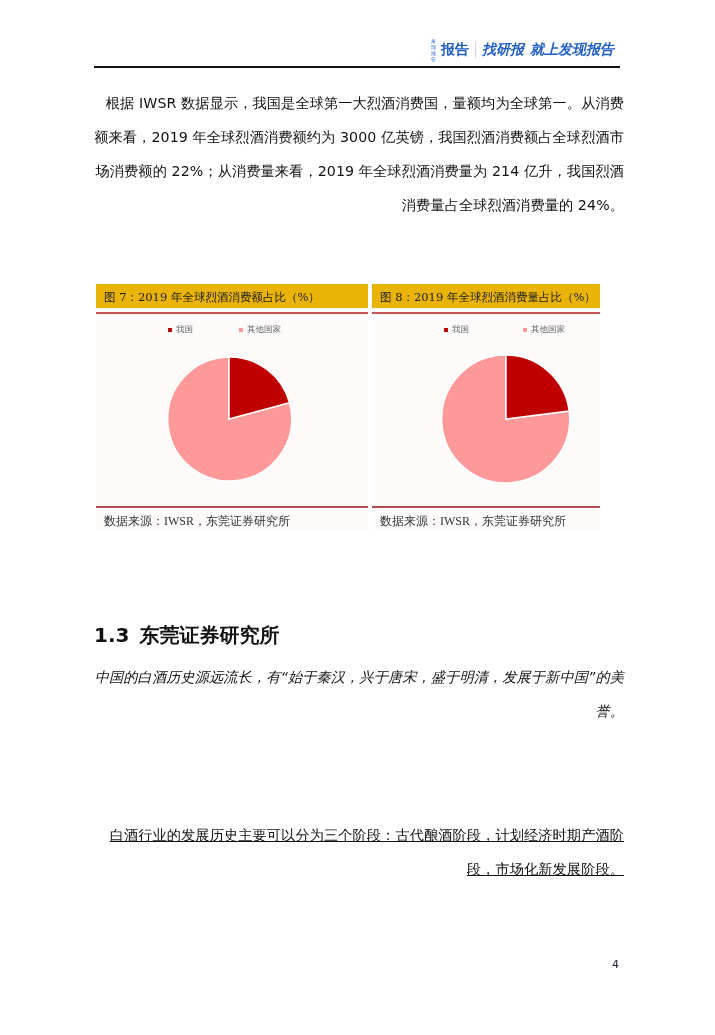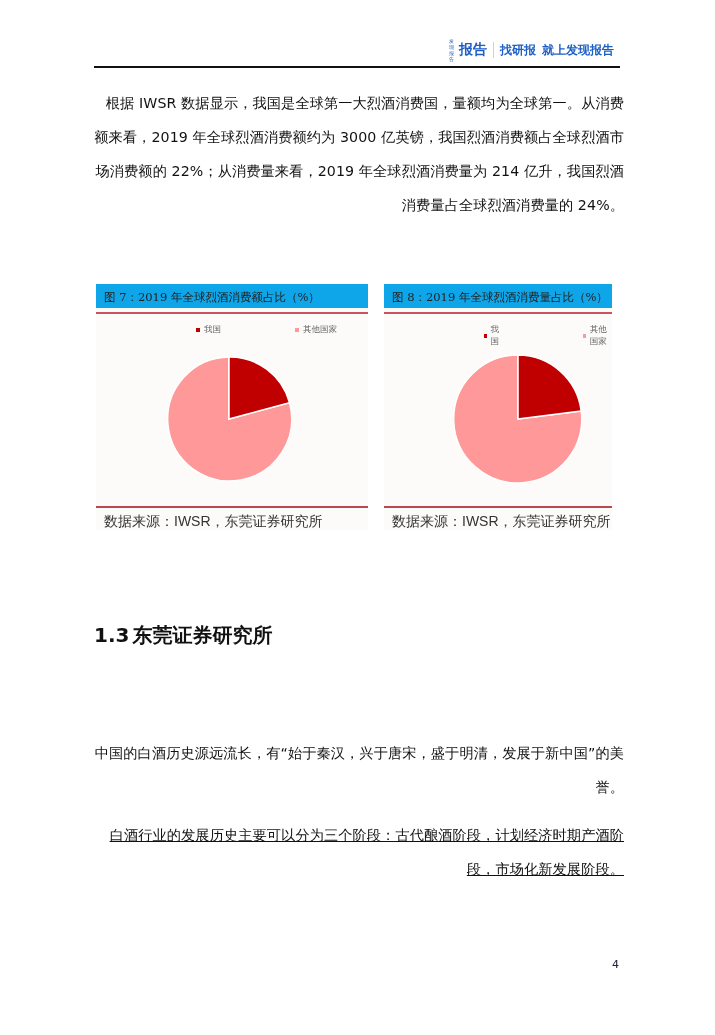--- a/index.html
+++ b/index.html
@@ -5,42 +5,42 @@
   html, body { margin:0; padding:0; background:#ffffff; }
   body { width:715px; height:1035px; position:relative; overflow:hidden;
          font-family:"DejaVu Sans","Liberation Sans",sans-serif; color:#111; }
   .header { position:absolute; left:94px; top:36px; width:526px; height:30px; }
   .header-rule { position:absolute; left:94px; top:66px; width:526px; height:1.5px; background:#111; }
   .logo { position:absolute; right:0; top:2px; display:flex; align-items:center; color:#1f5fc4; }
   .logo-mark { display:flex; align-items:center; }
   .logo-small { font-size:5px; line-height:6px; width:9px; color:#1f5fc4; margin-right:1px; }
   .logo-main { font-size:14px; font-weight:bold; color:#1f5fc4; letter-spacing:0px; }
   .logo-sep { width:1px; height:16px; background:#c8d3e6; margin:0 6px; }
-  .logo-slogan { font-size:12px; font-weight:bold; color:#1f5fc4; }
+  .logo-slogan { font-size:14px; font-weight:bold; font-style:italic; color:#1f5fc4; }
   .logo-slogan span { margin-right:6px; }
 
   .para { position:absolute; left:94px; width:530px; font-size:14.2px; line-height:34px; letter-spacing:0.1px;text-align:right; }
   .p1 { top:86px; }
-  .p2 { top:736px; }
+  .p2 { top:660px;font-style:italic; }
   .p3 { top:818px;text-decoration:underline; }
 
   .fig { position:absolute; top:284px; height:246px; background:#fdfafa; }
   .fig1 { left:96px; width:272px; }
-  .fig2 { left:384px; width:228px; }
-  .fig-title { font-family:"DejaVu Serif","Liberation Serif",serif; font-size:11.5px; padding:6px 0 0 8px; height:18px; color:#222; white-space:nowrap; background:#0ea5e9; }
+  .fig2 { left:372px; width:228px; }
+  .fig-title { font-family:"DejaVu Serif","Liberation Serif",serif; font-size:11.5px; padding:6px 0 0 8px; height:18px; color:#222; white-space:nowrap; background:#eab308; }
   .fig-rule { height:2px; background:#c9545a; margin-top:4px; }
   .legend { display:flex; font-size:8.5px; color:#666; margin-top:10px; }
-  .legend-item { display:flex; align-items:center;margin-left:28px; }
+  .legend-item { display:flex; align-items:center; }
   .swatch { width:4px; height:4px; display:inline-block; margin-right:4px; }
   .pie { position:absolute; }
   .fig-foot-rule { position:absolute; left:0; right:0; height:2px; background:#b74a4a; }
-  .fig-source { position:absolute; left:8px; font-family:Liberation Sans, sans-serif; font-size:14px; color:#333; white-space:nowrap; }
+  .fig-source { position:absolute; left:8px; font-family:Liberation Serif, serif; font-size:12px; color:#333; white-space:nowrap; }
 
   .section-title { position:absolute; left:94px; top:622px; font-size:20px; font-weight:bold; color:#111; }
-  .section-title .num { margin-right:3px; }
+  .section-title .num { margin-right:10px; }
   .page-num { position:absolute; left:612px; top:958px; font-size:11px; color:#223; }
 </style>
 </head>
 <body>
 
 <div class="header">
   <div class="logo">
     <div class="logo-mark">
       <span class="logo-small">发现报告</span>
       <span class="logo-main">报告</span>

